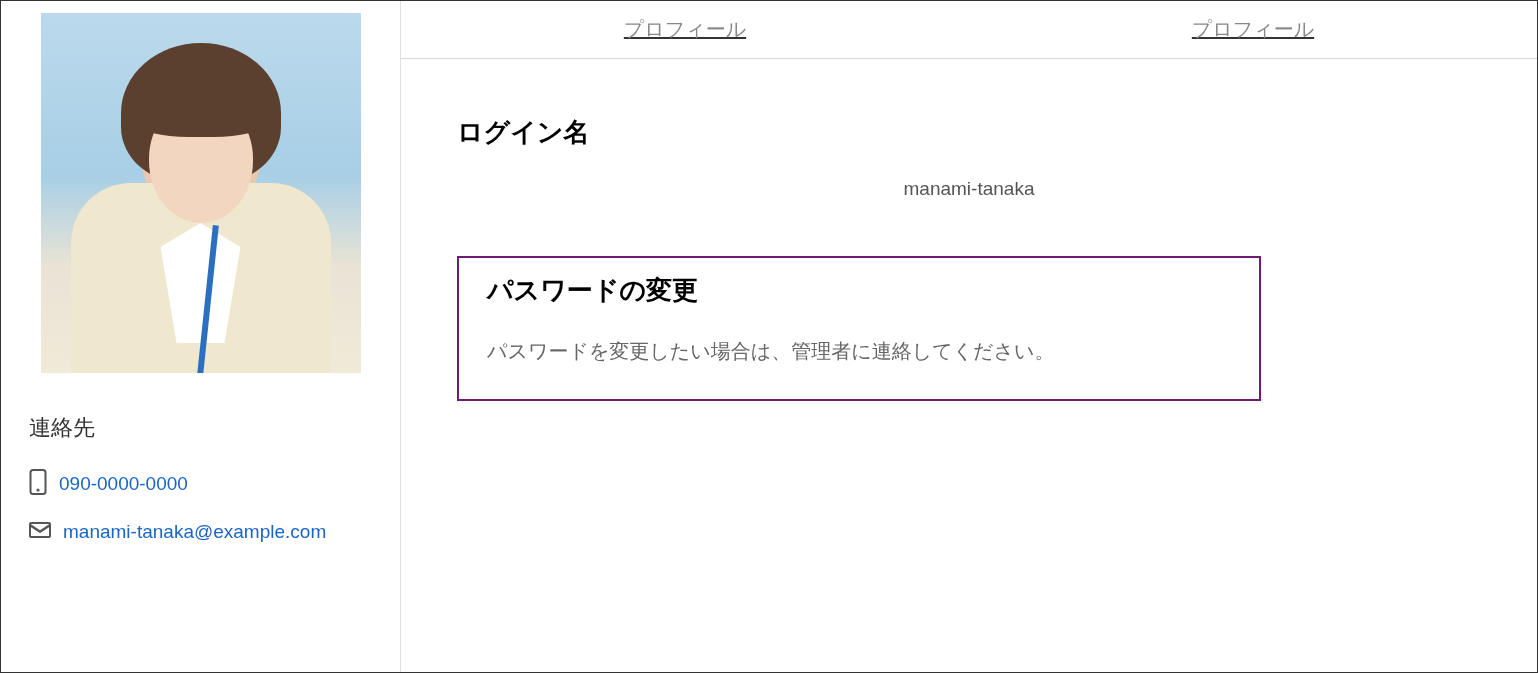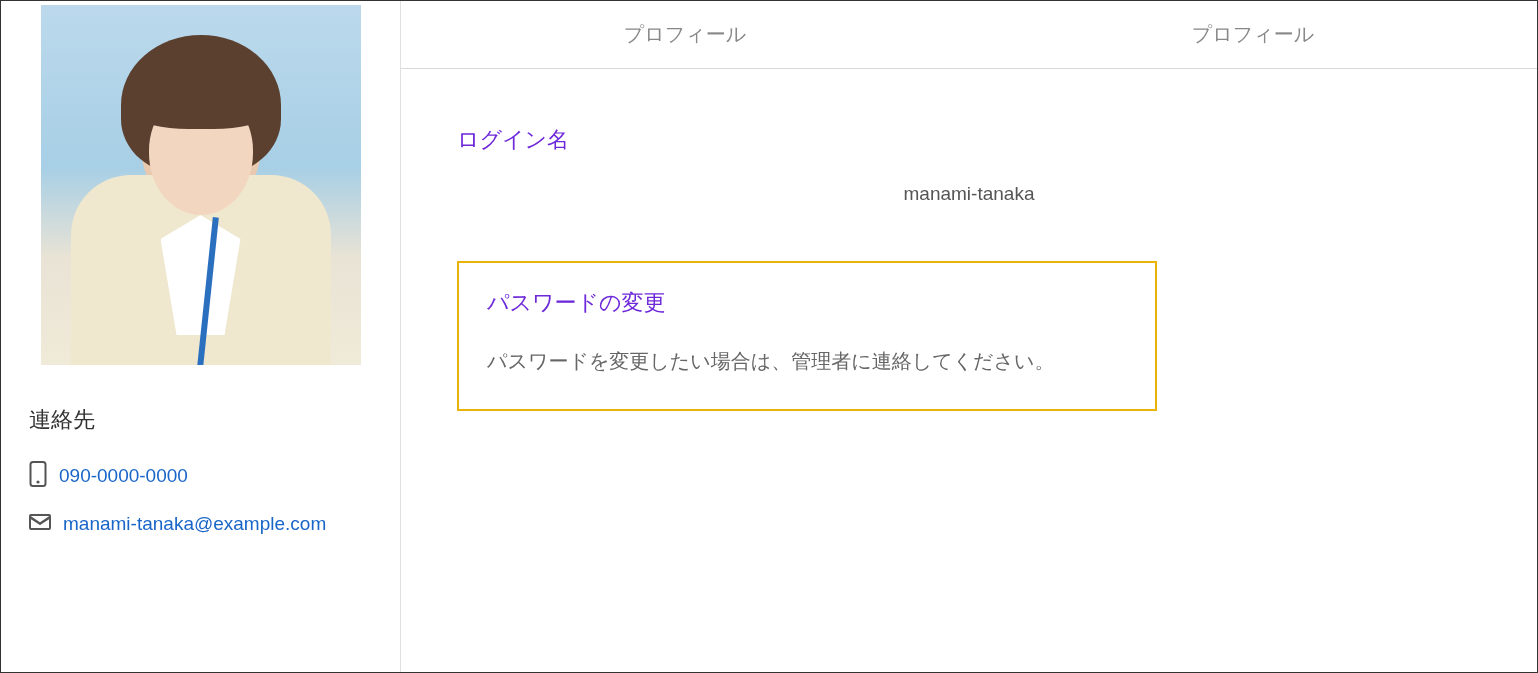--- a/index.html
+++ b/index.html
@@ -8,21 +8,21 @@
       background: #fff;
       color: #333;
       width: 1538px;
       height: 673px;
       border: 1px solid #333;
       display: flex;
       overflow: hidden;
     }
     .sidebar {
       width: 400px;
-      padding: 4px 28px;
+      padding: 12px 28px;
       border-right: 1px solid #e0e0e0;
       flex-shrink: 0;
     }
     .profile-photo {
       width: 320px;
       height: 360px;
       margin: 0 auto 40px auto;
       display: block;
       position: relative;
       background: linear-gradient(180deg, #bcd9ec 0%, #a7cfe6 45%, #e8e3d5 70%, #f0ead8 100%);
@@ -112,21 +112,22 @@
     }
 
     .main {
       flex: 1;
       display: flex;
       flex-direction: column;
     }
     .tabs {
       display: flex;
       border-bottom: 1px solid #d9d9d9;
-      height: 68px;
+      height: 58px;
+      text-decoration: underline;
     }
     .tab {
       flex: 1;
       display: flex;
       align-items: center;
       justify-content: center;
       font-size: 20px;
       color: #888;
       cursor: pointer;
       position: relative;
@@ -149,35 +150,35 @@
     .tab .tab-highlight {
       top: 2px; bottom: 2px;
       left: 50%; transform: translateX(-50%);
       width: 240px;
     }
 
     .content {
       padding: 56px 56px 0 56px;
     }
     .section-title {
-      font-size: 22px;
-      color: #6d28d9;
-      font-weight: 400;
+      font-size: 26px;
+      color: #000000;
+      font-weight: 700;
       margin-bottom: 28px;
     }
     .section-value {
       font-size: 19px;
       color: #555;
       margin-bottom: 56px;
       text-align: center;
     }
     .card {
-      border: 2px solid #eab308;
-      padding: 25px 28px 34px 28px;
-      width: 700px;
+      border: 2px solid #701a75;
+      padding: 15px 28px 34px 28px;
+      width: 804px;
     }
     .card .section-title { margin-bottom: 30px; }
     .card-text {
       font-size: 20px;
       color: #666;
     }
   </style>
 </head>
 <body>
 

